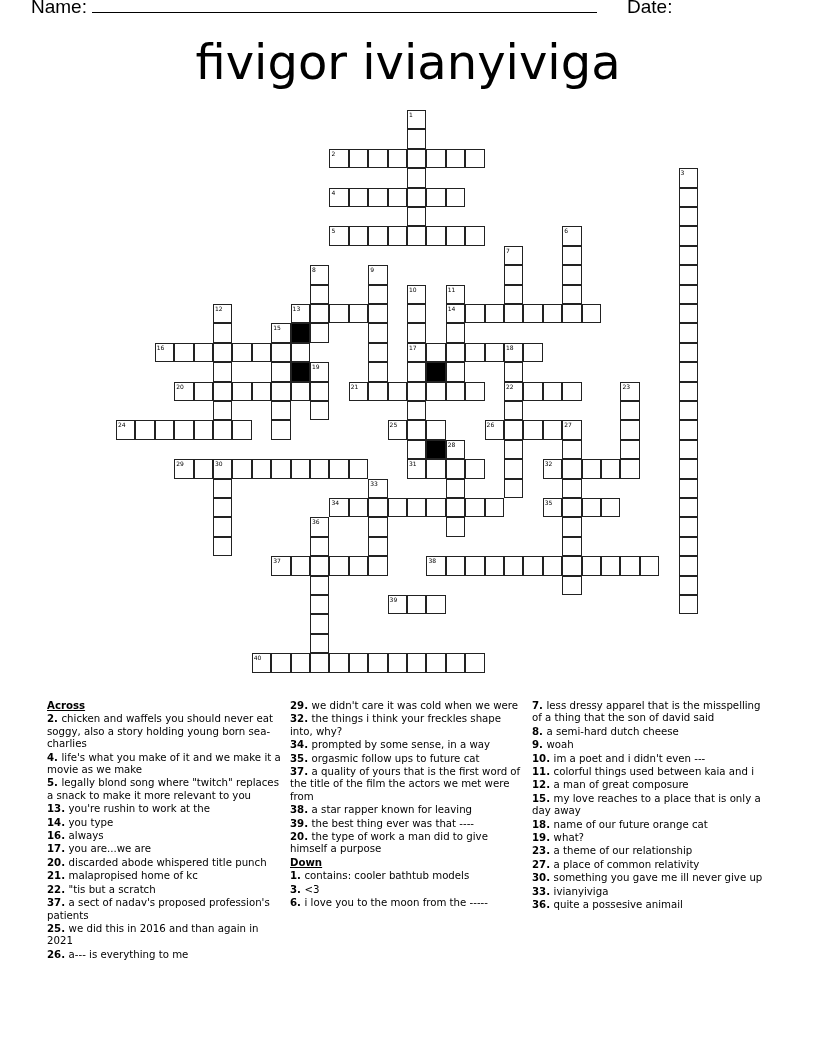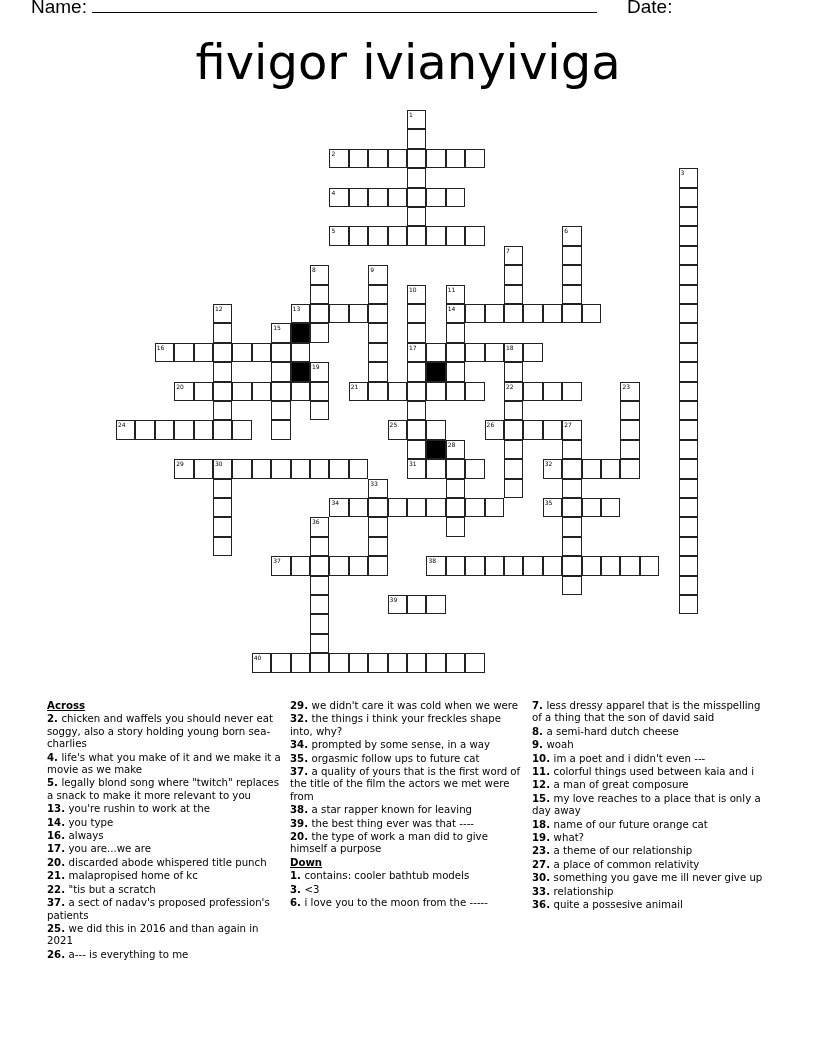--- a/index.html
+++ b/index.html
@@ -391,15 +391,15 @@
     <div class="clue"><b>9. </b><span>woah</span></div>
     <div class="clue"><b>10. </b><span>im a poet and i didn't even ---</span></div>
     <div class="clue"><b>11. </b><span>colorful things used between kaia and i</span></div>
     <div class="clue"><b>12. </b><span>a man of great composure</span></div>
     <div class="clue"><b>15. </b><span>my love reaches to a place that is only a day away</span></div>
     <div class="clue"><b>18. </b><span>name of our future orange cat</span></div>
     <div class="clue"><b>19. </b><span>what?</span></div>
     <div class="clue"><b>23. </b><span>a theme of our relationship</span></div>
     <div class="clue"><b>27. </b><span>a place of common relativity</span></div>
     <div class="clue"><b>30. </b><span>something you gave me ill never give up</span></div>
-    <div class="clue"><b>33. </b><span>relationship</span></div>
+    <div class="clue"><b>33. </b><span>ivianyiviga</span></div>
     <div class="clue"><b>36. </b><span>quite a possesive animail</span></div>
   </div>
 
 </body></html>

